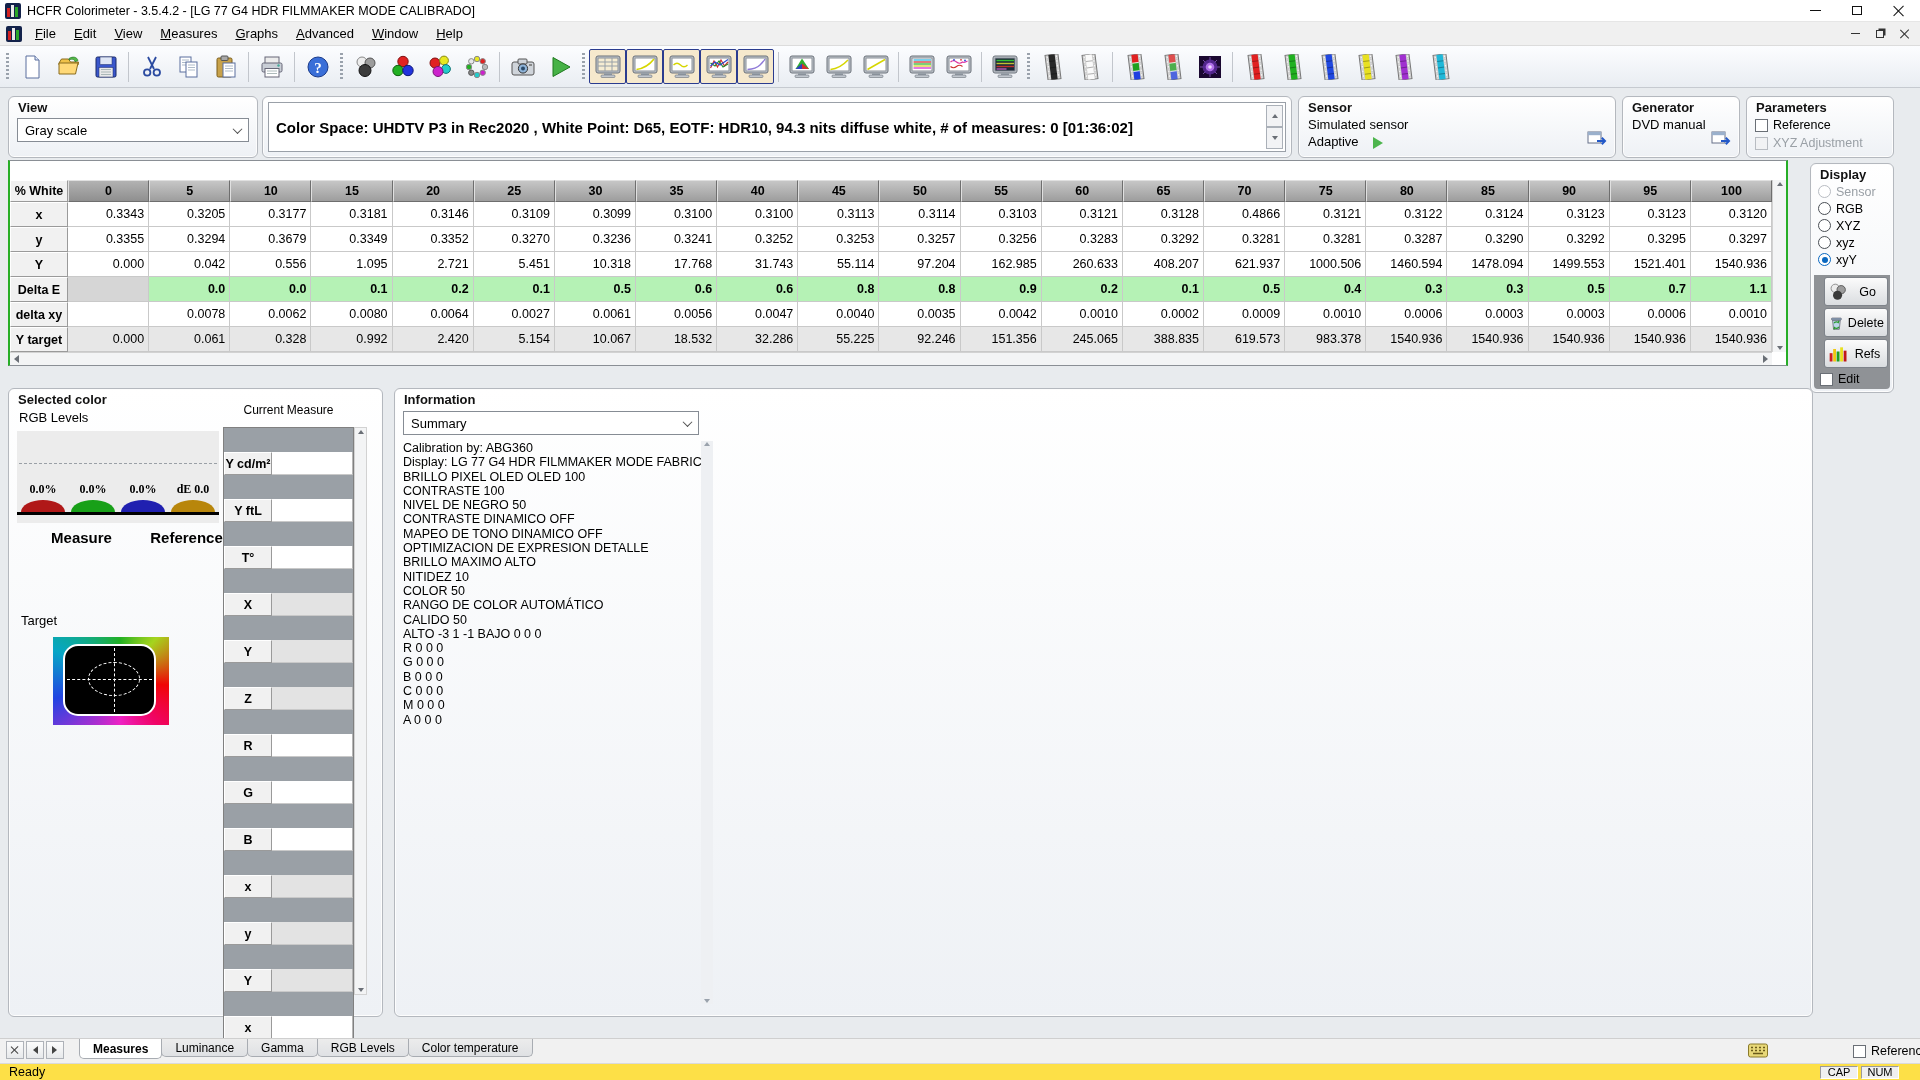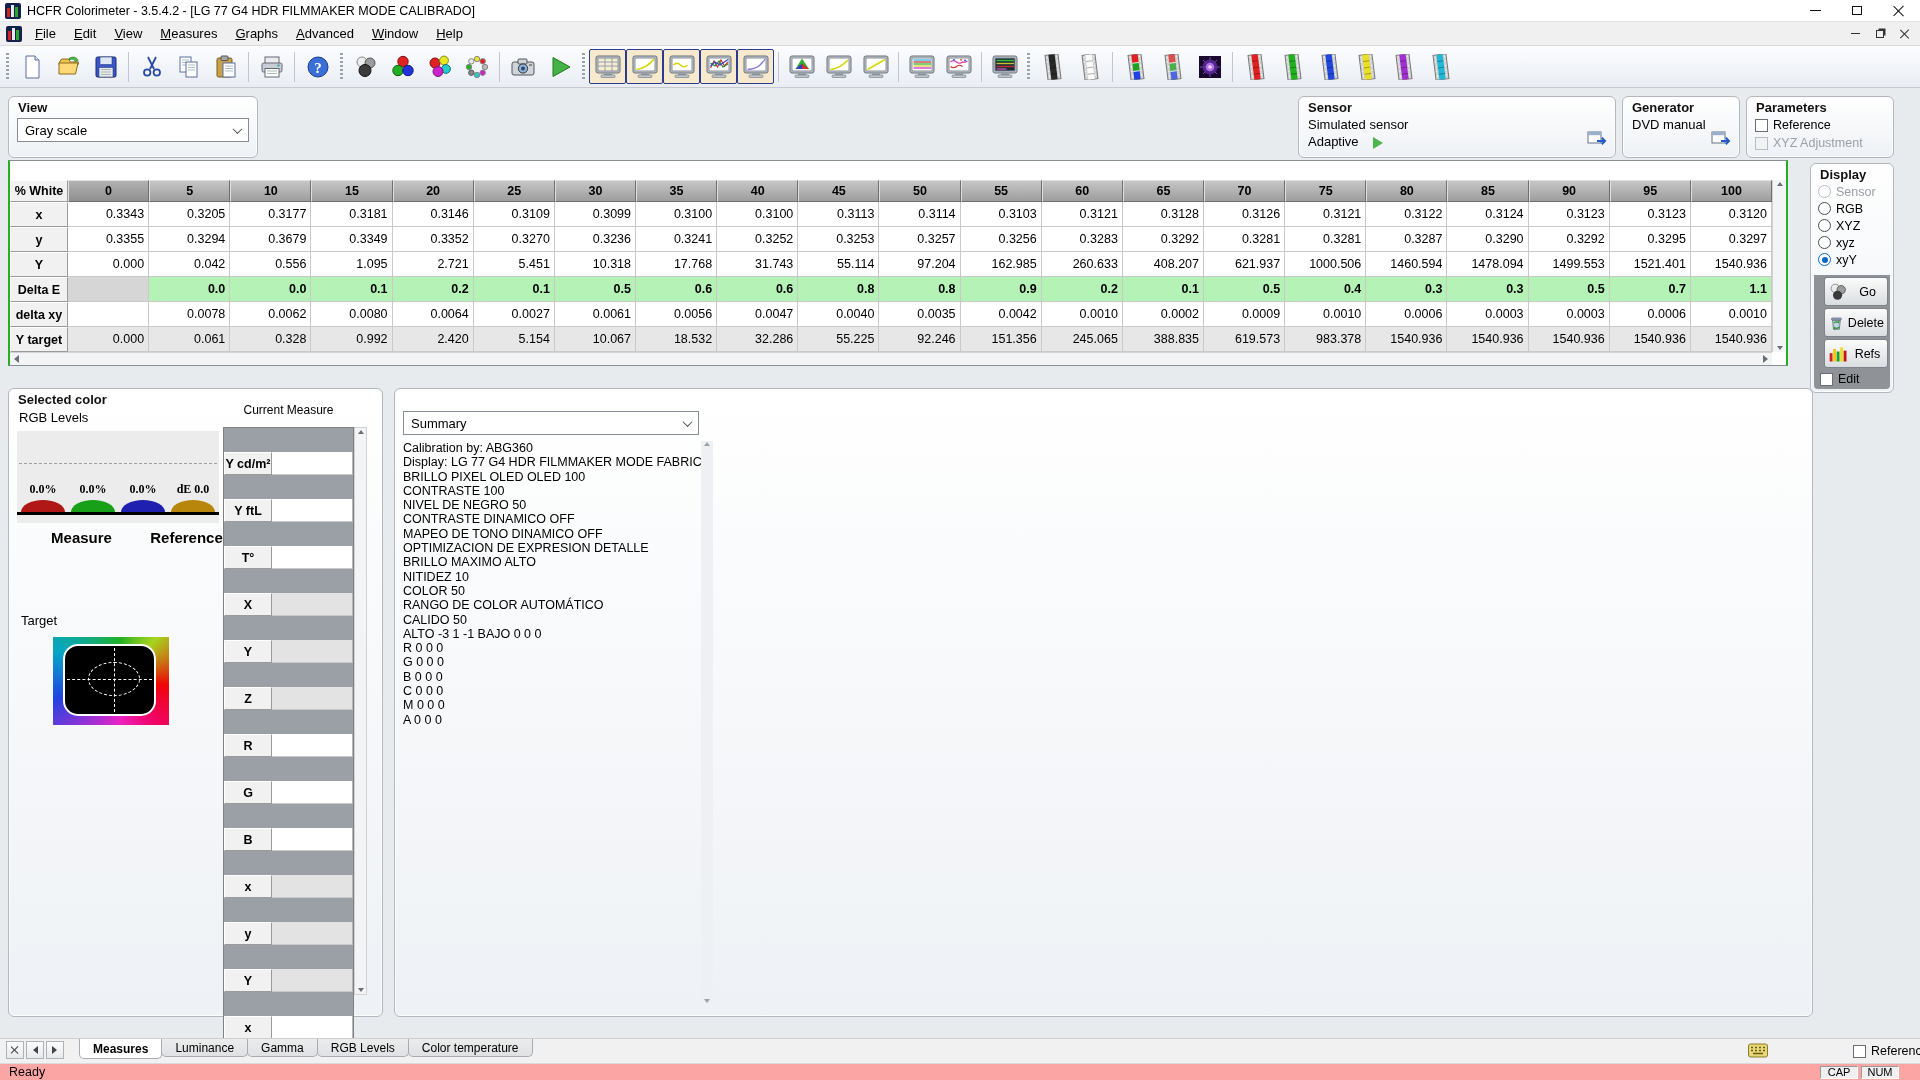--- a/index.html
+++ b/index.html
@@ -137,21 +137,21 @@
   .x-small::before{transform:rotate(45deg);} .x-small::after{transform:rotate(-45deg);}
   .tri-left-s{width:0;height:0;border:4px solid transparent;border-right:5px solid #444;margin-left:-3px;}
   .tri-right-s{width:0;height:0;border:4px solid transparent;border-left:5px solid #444;margin-right:-3px;}
   .tabs{display:flex;margin-left:14px;}
   .tab{height:18px;padding:1px 13px 0;font-size:12px;border:1px solid #a8acb2;border-top:none;border-radius:0 0 5px 5px;background:linear-gradient(#ececec,#dfe1e4);margin-right:-1px;display:flex;align-items:center;white-space:nowrap;}
   .tab.active{background:#fff;font-weight:bold;height:20px;z-index:2;}
   .kb-icon{position:absolute;left:1748px;top:4px;}
   .ref-cb{position:absolute;left:1845px;top:3px;}
 
   
-  .statusbar{position:absolute;left:0;right:0;bottom:0;height:17px;background:#fca5a5;border-top:1px solid #dadada;display:flex;align-items:center;font-size:12.5px;}
+  .statusbar{position:absolute;left:0;right:0;bottom:0;height:17px;background:#fde047;border-top:1px solid #dadada;display:flex;align-items:center;font-size:12.5px;}
   .status-left{padding-left:9px;}
   .indicators{position:absolute;left:1820px;display:flex;gap:3px;}
   .ind{width:38px;height:13px;border:1px solid;border-color:#9b9b9b #fff #fff #9b9b9b;font-size:11px;display:flex;align-items:center;justify-content:center;background:#f0f0f0;}
 </style>
 </head>
 <body>
 
 <div class="app">
 
   <div class="titlebar">
@@ -714,20 +714,33 @@
   <div class="workspace">
 
     <div class="gbox" style="left:8px;top:8px;width:250px;height:62px;">
       <div class="gtitle">View</div>
       <div class="combo" style="margin:2px 8px;">
         <span>Gray scale</span>
         <span class="chev"></span>
       </div>
     </div>
 
+    <div class="gbox" style="left:262px;top:8px;width:1030px;height:62px;">
+      <div class="infobar-field">
+        <span class="infobar-text">Color Space: UHDTV P3 in Rec2020 , White Point: D65, EOTF:  HDR10, 94.3 nits diffuse white, # of measures: 0 [01:36:02]</span>
+        <span class="spinner">
+          <span class="spinbtn">
+              <span class="tri-up"></span>
+            </span>
+          <span class="spinbtn">
+              <span class="tri-down"></span>
+            </span>
+        </span>
+      </div>
+    </div>
 
     <div class="gbox" style="left:1298px;top:8px;width:318px;height:62px;">
       <div class="gtitle">Sensor</div>
       <div class="plabel">Simulated sensor</div>
       <div class="plabel"><span>Adaptive</span><span class="play-tri"></span></div>
       <span class="cfg-icon"><svg width="22" height="20" viewBox="0 0 22 20">
             <rect x="2" y="4" width="13" height="11" fill="#fff" stroke="#667089"></rect>
             <rect x="2" y="4" width="13" height="3.2" fill="#9ab0cc"></rect>
             <path d="M11 13h8m-3.2-3.2L19 13l-3.2 3.2" stroke="#2258c8" stroke-width="2" fill="none"></path>
           </svg></span>
@@ -787,21 +800,21 @@
           <div class="vc">0.3146</div>
           <div class="vc">0.3109</div>
           <div class="vc">0.3099</div>
           <div class="vc">0.3100</div>
           <div class="vc">0.3100</div>
           <div class="vc">0.3113</div>
           <div class="vc">0.3114</div>
           <div class="vc">0.3103</div>
           <div class="vc">0.3121</div>
           <div class="vc">0.3128</div>
-          <div class="vc">0.3126</div>
+          <div class="vc">0.4866</div>
           <div class="vc">0.3121</div>
           <div class="vc">0.3122</div>
           <div class="vc">0.3124</div>
           <div class="vc">0.3123</div>
           <div class="vc">0.3123</div>
           <div class="vc">0.3120</div>
           <div class="lc">y</div>
           <div class="vc">0.3355</div>
           <div class="vc">0.3294</div>
           <div class="vc">0.3679</div>
@@ -1107,20 +1120,21 @@
           </div>
           <div class="cm-fill"></div>
         </div>
       <div class="cm-scroll">
         <span class="tri-up"></span>
         <span class="tri-down"></span>
       </div>
     </div>
 
     <div class="gbox info-panel">
+      <div class="gtitle">Information</div>
       <div class="combo info-combo">
         <span>Summary</span>
         <span class="chev"></span>
       </div>
       <div class="info-list" id="info-list">
         <div class="info-scroll">
           <span class="tri-up"></span>
           <span class="tri-down"></span>
         </div>
       <div class="info-line">Calibration by: ABG360</div>

